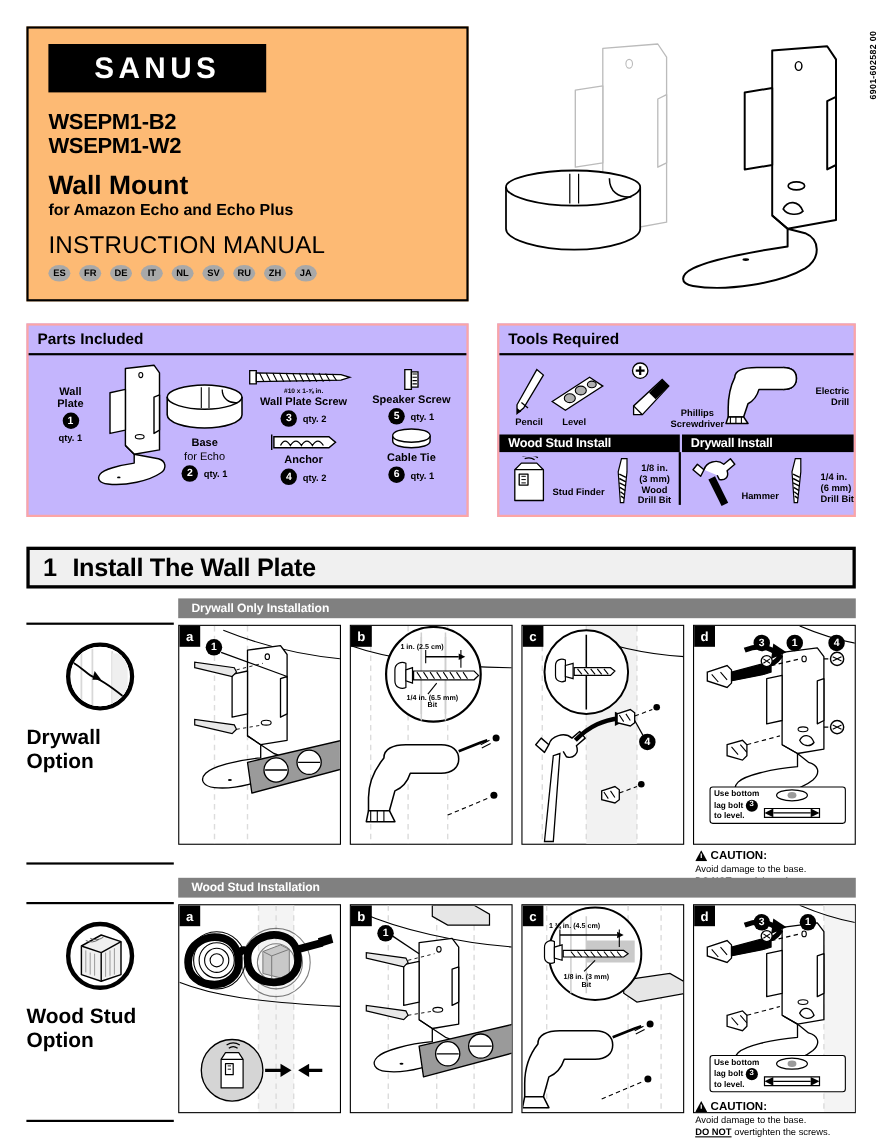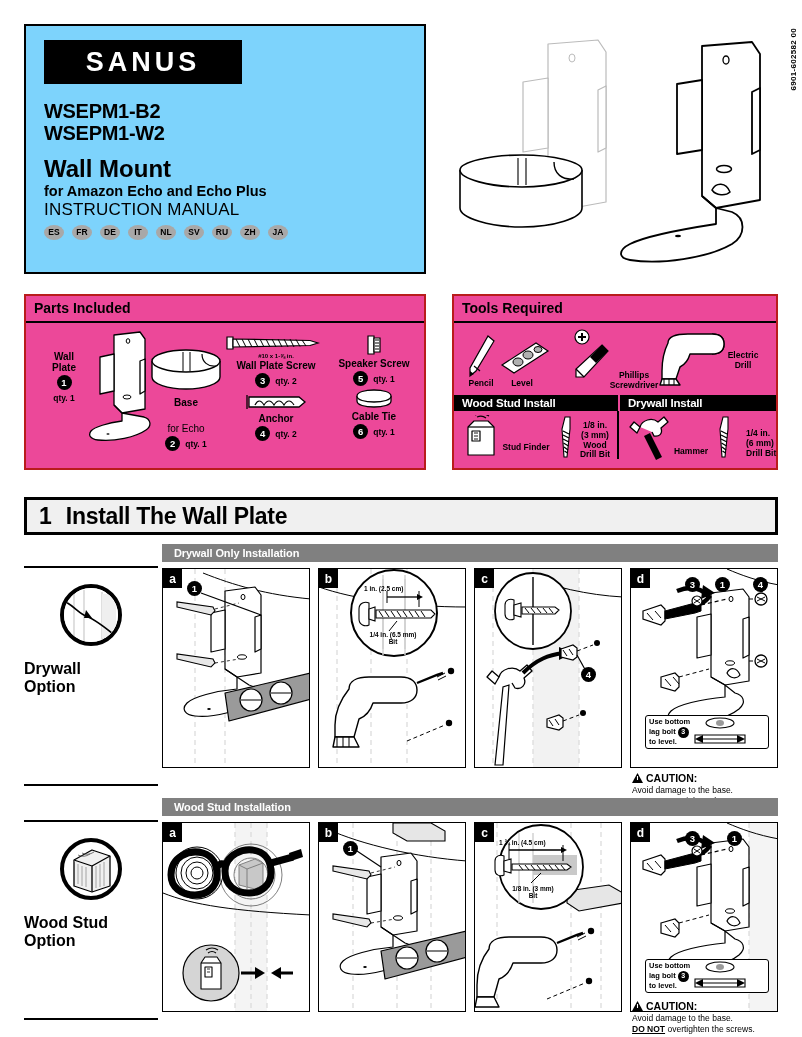--- a/index.html
+++ b/index.html
@@ -18,48 +18,48 @@
   .side-code {
     position:absolute; right:4px; top:28px;
     font-size:8px; font-weight:bold; letter-spacing:.3px;
     writing-mode: vertical-rl; transform: rotate(180deg);
     white-space:nowrap;
   }
 
   
   .header-box {
     position:absolute; left:24px; top:24px; width:402px; height:250px;
-    border:2px solid #000; background:#7dd3fc; padding:14px 18px;
+    border:2px solid #000; background:#fdba74; padding:14px 18px;
   }
   .logo {
     background:#000; width:198px; height:44px;
     display:flex; align-items:center; justify-content:center;
     margin-bottom:16px;
   }
   .logo span {
     color:#fff; font-weight:bold; font-size:27px; letter-spacing:4px;
     font-family:"Liberation Sans", sans-serif;
   }
   .model { font-size:20px; font-weight:bold; line-height:1.12; letter-spacing:-0.3px;}
   .prod-title { font-size:24px; font-weight:bold; margin-top:12px; line-height:1; }
   .prod-sub { font-size:14.5px; font-weight:bold; margin-top:2px; }
-  .manual { font-size:17px; margin-top:1px; letter-spacing:.2px; font-weight:300;}
+  .manual { font-size:22px; margin-top:11px; letter-spacing:.2px; font-weight:300;}
   .langs { display:flex; gap:8px; margin-top:5px; }
   .lang {
     width:20px; height:15px; border-radius:50%;
     background:#a8a8a8; color:#000;
     font-size:8.5px; font-weight:bold;
     display:flex; align-items:center; justify-content:center;
   }
 
   
   .hero { position:absolute; left:450px; top:22px; width:330px; height:250px; }
 
   
-  .panel { position:absolute; border:2px solid #b91c1c; background:#ec4899; }
+  .panel { position:absolute; border:2px solid #fca5a5; background:#c4b5fd; }
   .panel-title {
     border-bottom:2px solid #000; padding:4px 8px 5px;
     font-size:14px; font-weight:bold;
   }
   #parts-box { left:24px; top:294px; width:402px; height:176px; }
   #tools-box { left:452px; top:294px; width:326px; height:176px; }
 
   .parts-body { position:relative; height:136px; }
   .part { position:absolute; text-align:center; }
   .part-name { font-size:10px; font-weight:bold; line-height:1.1; }
@@ -95,21 +95,21 @@
     position:absolute; background:#808080; color:#fff;
     font-size:11px; font-weight:bold; display:flex; align-items:center;
     padding-left:12px; letter-spacing:-.1px;
   }
   .optcol { position:absolute; width:134px; }
   .optcol .rule { border-top:2px solid #000; }
   .opt-circle {
     width:62px; height:62px; border-radius:50%; border:4px solid #000;
     margin:16px auto 0; position:relative; overflow:hidden; background:#fff;
   }
-  .opt-label { font-size:16px; font-weight:bold; line-height:1.15; margin-top:14px; }
+  .opt-label { font-size:19px; font-weight:bold; line-height:1.15; margin-top:14px; }
 
   .fig { position:absolute; border:1.5px solid #000; background:#fff; overflow:hidden; }
   .fig-tag {
     position:absolute; left:0; top:0; width:19px; height:19px; background:#000;
     color:#fff; font-size:12px; font-weight:bold;
     display:flex; align-items:center; justify-content:center; z-index:6;
   }
   .callout { position:absolute; font-size:6.5px; font-weight:bold; line-height:1.15; }
 
   .caution { position:absolute; width:150px; }
@@ -227,21 +227,21 @@
             <path d="M4 14 C4 8 20 3 38 3 C56 3 72 8 72 14 L72 30
                      C72 37 56 42 38 42 C20 42 4 37 4 30 Z"></path>
             <path d="M4 14 C4 20 20 25 38 25 C56 25 72 20 72 14"></path>
             <path d="M35 5 L35 24 M42 5 L42 24" stroke-width="1"></path>
             <path d="M54 7 C54 15 60 20 68 19" fill="none" stroke-width="1.2"></path>
           </g>
         </svg>
       </div>
       <div class="part" style="left:118px; top:74px; width:84px;">
         <div class="part-name">Base</div>
-        <div class="part-name light" style="margin-top:15px;">for Echo</div>
+        <div class="part-name light" style="margin-top:2px;">for Echo</div>
         <div class="qty-row">
           <div class="bullet">2</div>
           <div class="qty">qty. 1</div>
         </div>
       </div>
 
       <div class="part" style="left:190px; top:10px; width:120px;">
         <svg width="108" height="20" viewBox="0 0 108 20" style="margin:0 auto;">
           <g stroke="#000" stroke-width="1.2" fill="#fff">
             <path d="M5 4 L11 4 L11 16 L5 16 Z"></path>
@@ -349,21 +349,21 @@
 
       <svg width="80" height="60" viewBox="0 0 80 60" style="position:absolute;left:200px;top:6px;">
         <g stroke="#000" stroke-width="1.4" fill="#fff" stroke-linejoin="round">
           <path d="M14 14 C14 8 22 5 34 5 L58 5 C66 5 70 9 70 15 C70 21 66 25 58 25
                    L36 25 C34 32 30 36 26 38 L22 50 L8 50 L8 42 C8 32 10 22 14 14 Z"></path>
           <path d="M58 5 C66 5 70 9 70 15 C70 21 66 25 58 25"></path>
           <path d="M22 50 L8 50 L6 56 L26 56 L22 50 Z"></path>
         </g>
         <path d="M10 50 L10 56 M15 50 L15 56 M20 50 L20 56" stroke="#000" stroke-width="1"></path>
       </svg>
-      <div class="tool-label" style="left:260px; top:28px; width:58px;">
+      <div class="tool-label" style="left:260px; top:28px; width:58px;text-align:right;">
         <span>Electric</span><br>
         <span>Drill</span>
       </div>
 
       <div class="black-bar" style="left:0px; top:72px; width:164px; height:16px;">Wood Stud Install</div>
       <div class="black-bar" style="left:166px; top:72px; width:156px; height:16px;">Drywall Install</div>
       <div class="sub-divider" style="left:163px; top:88px; width:2px; height:48px;"></div>
 
       <svg width="42" height="44" viewBox="0 0 42 44" style="position:absolute;left:4px;top:92px;">
         <g stroke="#000" stroke-width="1.2" fill="#fff" stroke-linejoin="round">

